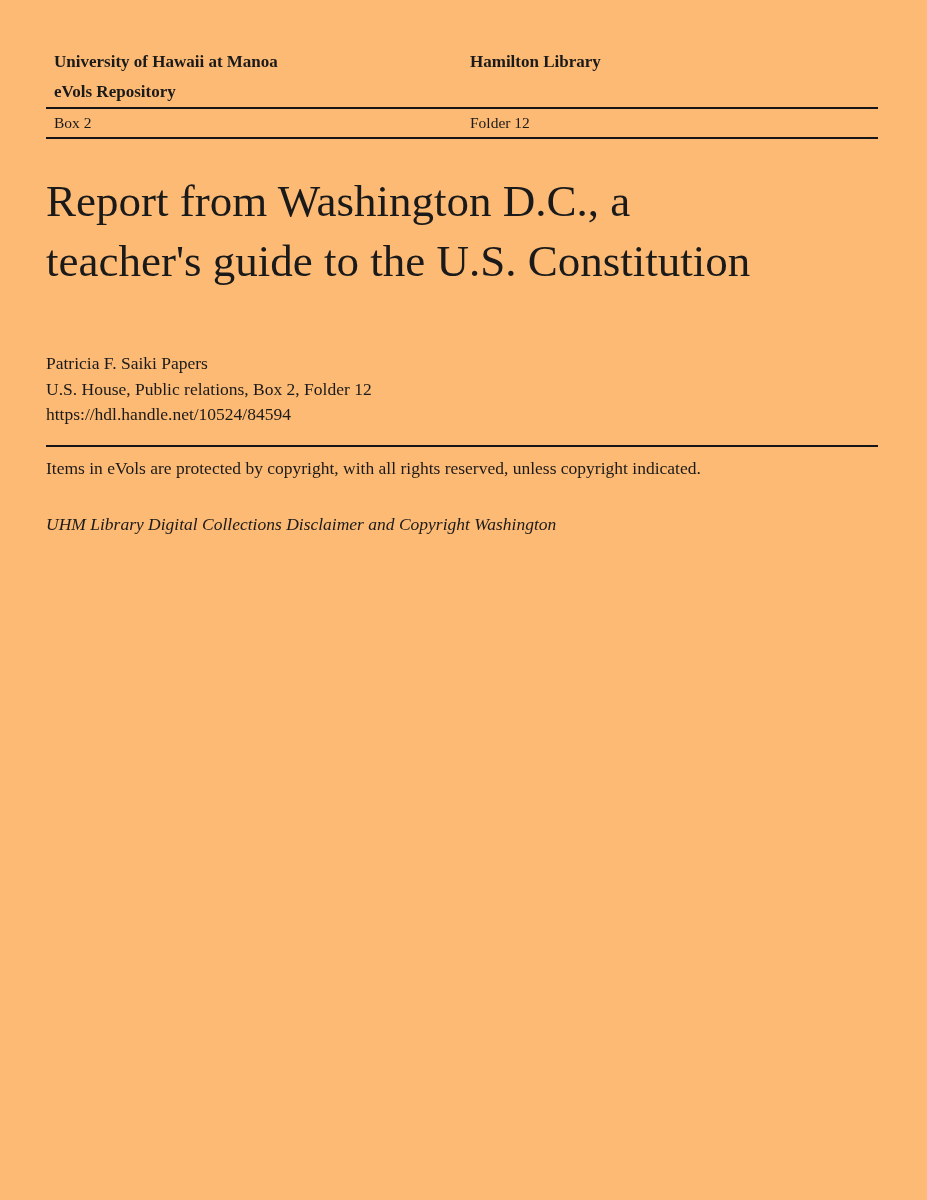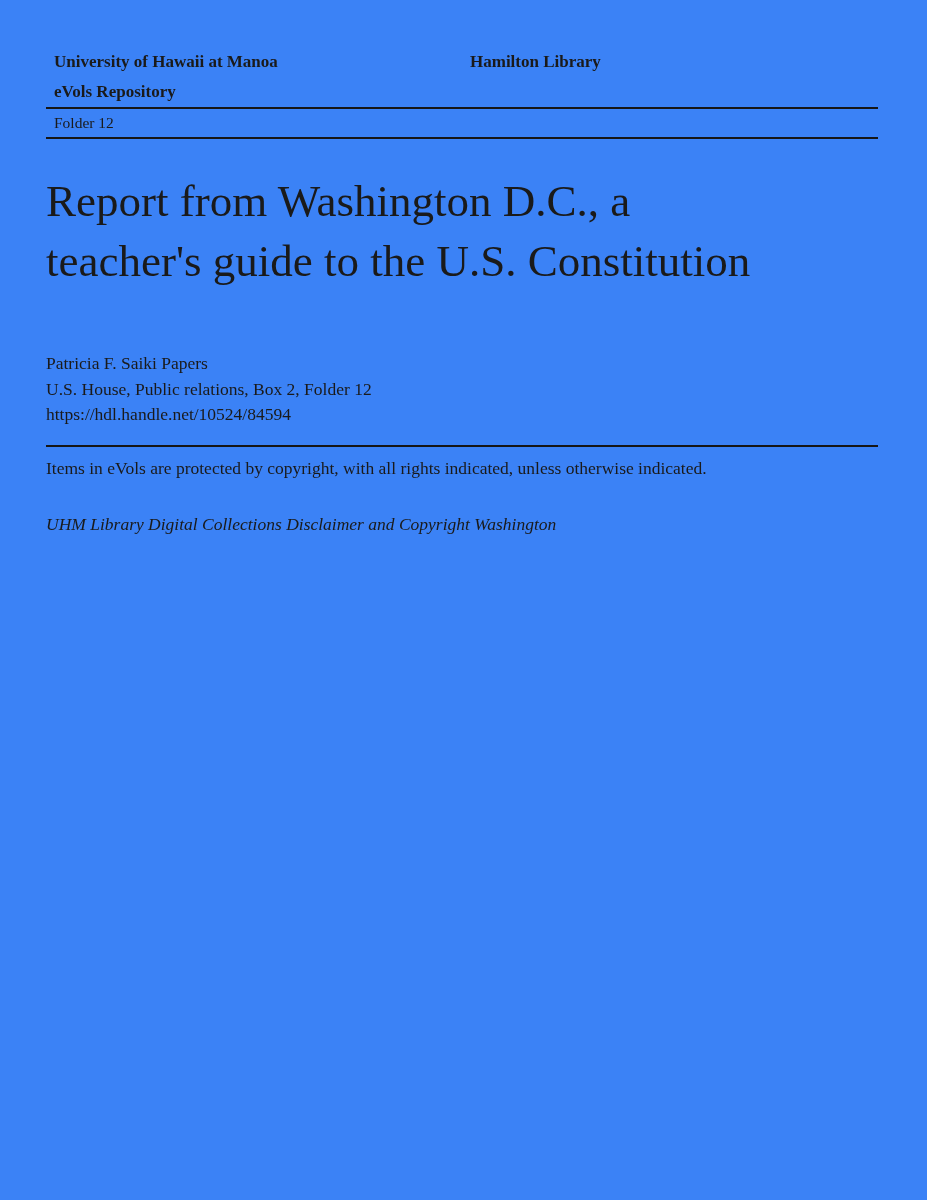--- a/index.html
+++ b/index.html
@@ -5,21 +5,21 @@
   * { margin: 0; padding: 0; box-sizing: border-box; }
 
   html, body {
     background: #ffffff;
   }
 
   .page {
     position: relative;
     width: 927px;
     height: 1200px;
-    background: #3b82f6;
+    background: #fdba74;
     color: #1a1a1a;
     font-family: "Liberation Serif", serif;
     overflow: hidden;
   }
 
   .content {
     padding: 45px 49px 0 46px; 
   }
 
   
@@ -107,37 +107,40 @@
         <div class="hdr-line">University of Hawaii at Manoa</div>
         <div class="hdr-line">eVols Repository</div>
       </div>
       <div class="hdr-cell">
         <div class="hdr-line">Hamilton Library</div>
       </div>
     </div>
 
     <div class="hdr-row hdr-sub">
       <div class="hdr-cell">
+        <div class="hdr-line">Box 2</div>
+      </div>
+      <div class="hdr-cell">
         <div class="hdr-line">Folder 12</div>
       </div>
     </div>
 
     <h1 class="doc-title">
       <span class="title-line">Report from Washington D.C., a</span>
       <span class="title-line">teacher's guide to the U.S. Constitution</span>
     </h1>
 
     <div class="meta-block">
       <span class="meta-line">Patricia F. Saiki Papers</span>
       <span class="meta-line">U.S. House, Public relations, Box 2, Folder 12</span>
       <span class="meta-line"><a class="meta-link" href="#">https://hdl.handle.net/10524/84594</a></span>
     </div>
 
     <hr class="divider">
 
-    <p class="copyright-notice">Items in eVols are protected by copyright, with all rights indicated, unless otherwise indicated.</p>
+    <p class="copyright-notice">Items in eVols are protected by copyright, with all rights reserved, unless copyright indicated.</p>
 
     <p class="disclaimer-line">
       <a href="#">UHM Library Digital Collections Disclaimer and Copyright Washington</a>
     </p>
 
   </div>
 </div>
 
 </body></html>

